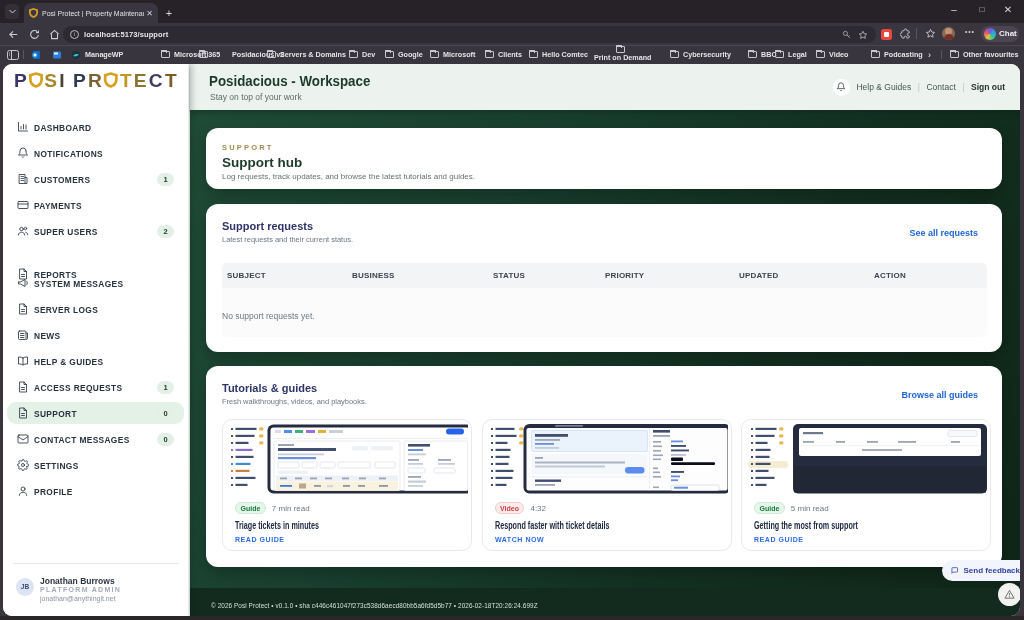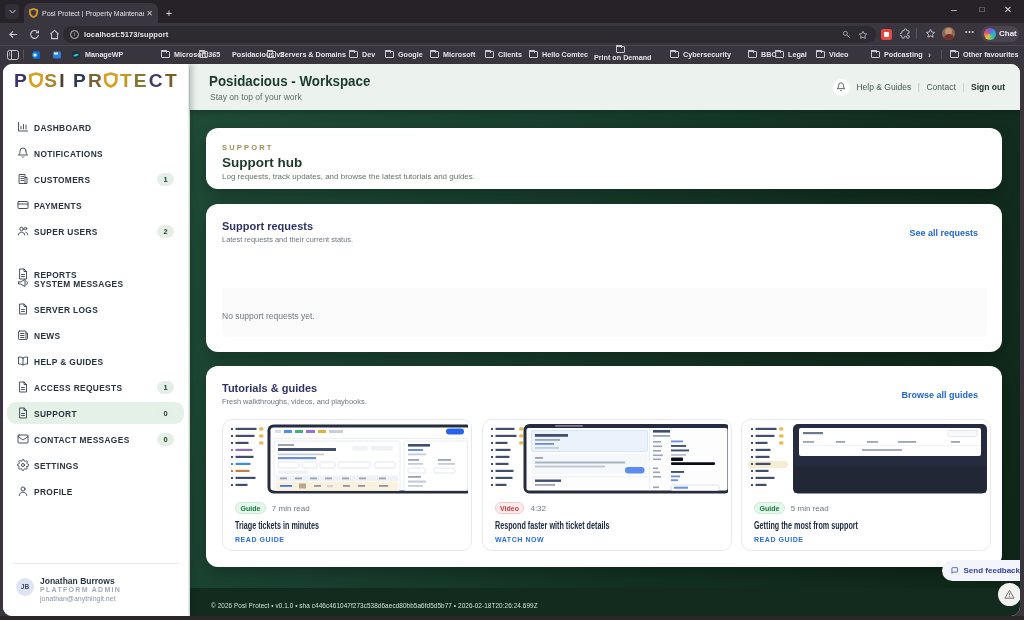--- a/index.html
+++ b/index.html
@@ -409,20 +409,28 @@
       <div id="content">
         <div class="card" id="card1">
           <div class="kick">SUPPORT</div>
           <h2>Support hub</h2>
           <div class="sub">Log requests, track updates, and browse the latest tutorials and guides.</div>
         </div>
         <div class="card cardhead" id="card2">
           <h2>Support requests</h2>
           <div class="sub">Latest requests and their current status.</div>
           <div class="link">See all requests</div>
+          <div id="thead">
+            <span style="left:5px;">SUBJECT</span>
+            <span style="left:130px;">BUSINESS</span>
+            <span style="left:271px;">STATUS</span>
+            <span style="left:383px;">PRIORITY</span>
+            <span style="left:517px;">UPDATED</span>
+            <span style="left:652px;">ACTION</span>
+          </div>
           <div id="tbody">
               <div class="empty">No support requests yet.</div>
             </div>
         </div>
         <div class="card cardhead" id="card3">
           <h2>Tutorials &amp; guides</h2>
           <div class="sub">Fresh walkthroughs, videos, and playbooks.</div>
           <div class="link">Browse all guides</div>
           <div class="tut" style="left:16px;">
             <div class="shot" id="shotA"><svg width="241" height="70" viewBox="0 0 241 70">

